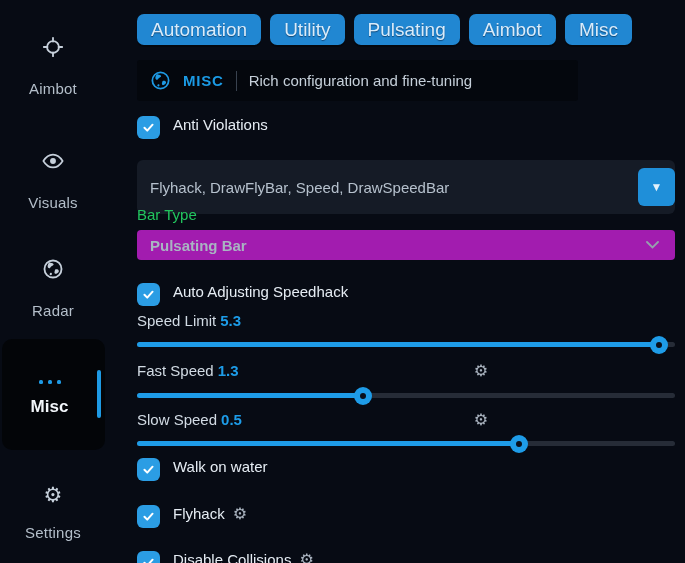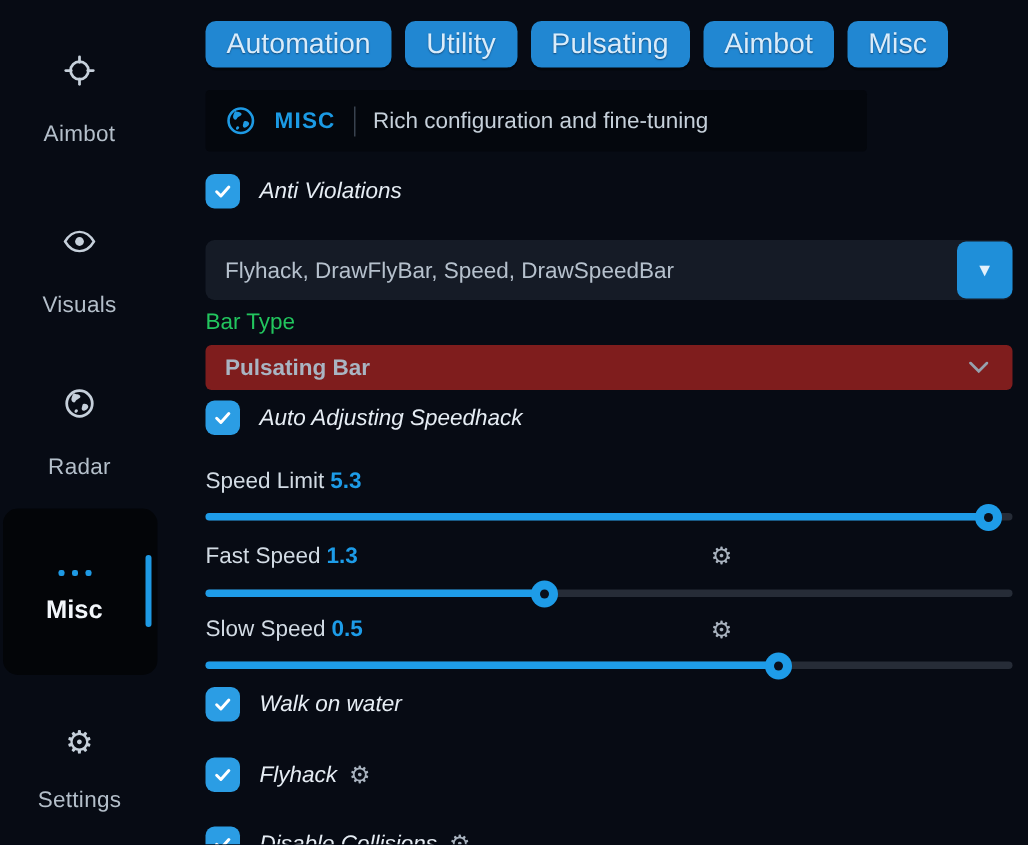--- a/index.html
+++ b/index.html
@@ -35,42 +35,42 @@
   }
   .hdr {
     position:absolute; left:0; top:60px; width:441px; height:41px;
     background:#04070d; border-radius:3px; display:flex; align-items:center; gap:12px; padding:0 13px;
   }
   .hdr .globe { width:21px; height:21px; color:#1e9ae4; flex:0 0 auto; }
   .hdr .title { color:#1b9ae4; font-weight:bold; font-size:15px; letter-spacing:.8px; }
   .hdr .sep { width:1px; height:20px; background:#39424f; }
   .hdr .sub { color:#c6d0da; font-size:15px; }
   
-  .chk-row { position:absolute; left:0; display:flex; align-items:center; gap:13px; cursor:pointer;font-style:italic; }
+  .chk-row { position:absolute; left:0; display:flex; align-items:flex-start; gap:13px; cursor:pointer; }
   .chk {
     width:23px; height:23px; border-radius:6px; background:#2b9de4;
     display:flex; align-items:center; justify-content:center; flex:0 0 auto;
   }
   .chk svg { width:15px; height:15px; }
   .chk-row .lbl { font-size:15px; color:#e6edf4; display:flex; align-items:center; gap:8px; }
   .row-gear { color:#a9b3bf; font-size:16px; line-height:1; }
   
   .msel {
-    position:absolute; left:0; top:160px; width:538px; height:40px;
+    position:absolute; left:0; top:160px; width:538px; height:54px;
     background:#151b26; border-radius:6px; display:flex; align-items:center; cursor:pointer;
   }
   .msel .val { flex:1; padding-left:13px; font-size:15px; color:#b6c1cd; white-space:nowrap; overflow:hidden; }
   .msel .btn {
     width:37px; height:38px; background:#1f8fd9; border:none; border-radius:6px;
     color:#e3f1fb; font-size:12px; cursor:pointer; flex:0 0 auto;
   }
   .field-label { position:absolute; left:0; font-size:15px; color:#22c55e; }
   .select {
     position:absolute; left:0; top:230px; width:538px; height:30px;
-    background:#7f1d1d; border-radius:4px; display:flex; align-items:center; cursor:pointer;gap:19px;
+    background:#a21caf; border-radius:4px; display:flex; align-items:center; cursor:pointer;gap:19px;
   }
   .select .val { flex:1; padding-left:13px; font-size:15px; font-weight:bold; color:#a9b4c2; }
   .select .chev { margin-right:16px; color:#96a1ad; display:flex; }
   
   .sl-label { position:absolute; left:0; font-size:15px; color:#d2dbe4; }
   .sl-label b { color:#1d9ce8; margin-left:4px; }
   .sl-gear { position:absolute; left:335px; width:18px; text-align:center; color:#a9b3bf; font-size:16px; cursor:pointer; }
   .track { position:absolute; left:0; width:538px; height:5px; border-radius:3px; background:#262c37; cursor:pointer; }
   .fill { position:relative; height:100%; border-radius:3px; background:#1e9ce8; }
   .knob {
@@ -178,21 +178,21 @@
     <span class="field-label" style="top:206px;">Bar Type</span>
     <div class="select">
       <span class="val">Pulsating Bar</span>
       <span class="chev">
         <svg width="13" height="8" viewBox="0 0 13 8">
             <polyline points="1,1 6.5,6.5 12,1" fill="none" stroke="currentColor" stroke-width="1.8" stroke-linecap="round"></polyline>
           </svg>
       </span>
     </div>
 
-    <div class="chk-row" style="top:267px;">
+    <div class="chk-row" style="top:283px;">
       <span class="chk">
         <svg viewBox="0 0 24 24">
             <path d="M5.5 12.5l4.5 4.5 8.5-9.5" fill="none" stroke="#fff" stroke-width="3.2" stroke-linecap="round" stroke-linejoin="round"></path>
           </svg>
       </span>
       <span class="lbl">Auto Adjusting Speedhack</span>
     </div>
 
     <span class="sl-label" style="top:312px;">
       <span>Speed Limit</span><b>5.3</b>

